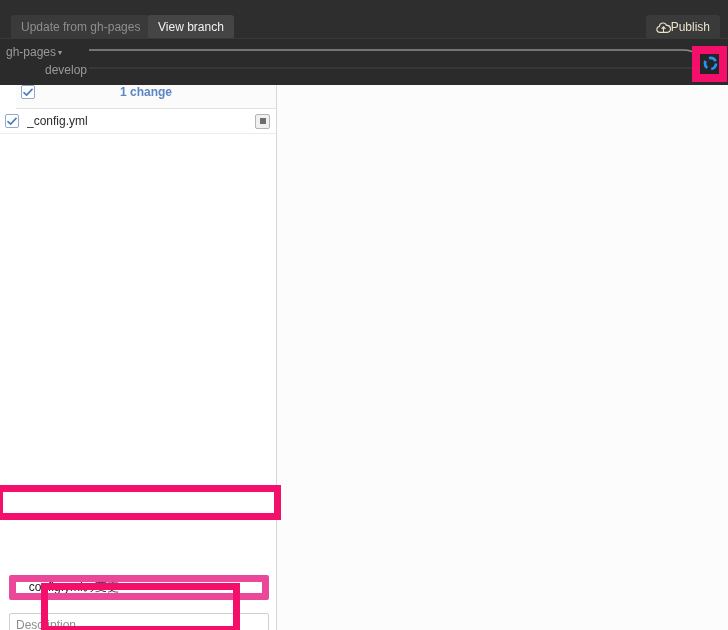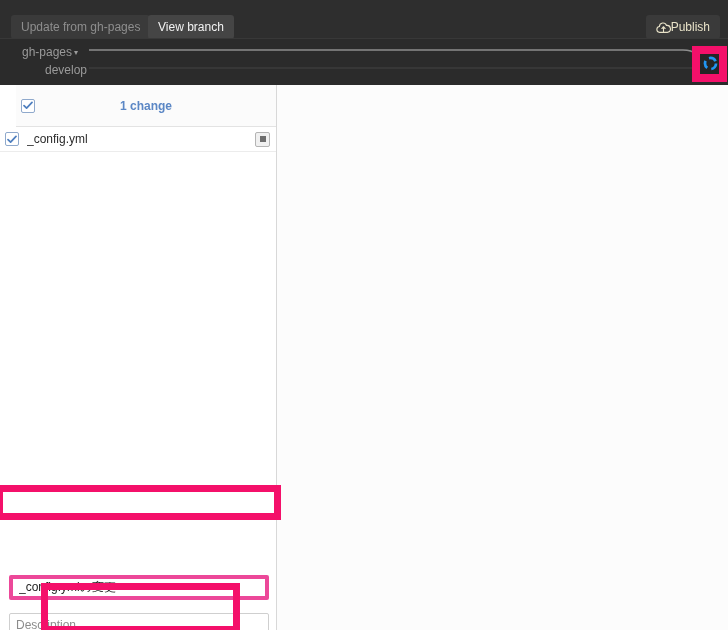--- a/index.html
+++ b/index.html
@@ -53,21 +53,21 @@
     position: absolute; left: 0; top: 38px; width: 728px; height: 47px;
     background: #2b2b2b;
     border-top: 1px solid #383838;
   }
   .branch-label {
     position: absolute;
     font-size: 12px;
     color: #9a9a9a;
     white-space: nowrap;
   }
-  .branch-label.top { left: 22px; top: 6px; }
+  .branch-label.top { left: 6px; top: 6px; }
   .branch-label.bottom { left: 45px; top: 24px; }
   .caret {
     display: inline-block; font-size: 8px; color: #9a9a9a;
     vertical-align: middle; margin-left: 2px;
   }
   .graph-lines { position: absolute; left: 0; top: 0; width: 728px; height: 47px; }
 
   .spinner-wrap {
     position: absolute; right: 3px; top: 48px;
     width: 30px; height: 30px;
@@ -78,24 +78,24 @@
   .spinner { width: 17px; height: 17px; }
 
   
   .sidebar {
     position: absolute; left: 0; top: 85px; width: 277px; height: 545px;
     background: #ffffff;
     border-right: 1px solid #d8d8d8;
   }
   .changes-header {
     position: relative;
-    height: 42px;
+    height: 24px;
     background: #fbfbfb;
     border-bottom: 1px solid #e3e3e3;
-    display: flex; align-items: center; margin-left: 16px;
+    display: flex;  margin-left: 16px;
   }
   .changes-count {
     position: absolute; left: 0; right: 0; text-align: center;
     font-size: 12px; color: #5b87c5; font-weight: bold;
   }
   .cbox {
     width: 14px; height: 14px;
     border: 1px solid #8fa9cc;
     background: #ffffff;
     border-radius: 2px;
@@ -130,21 +130,21 @@
     flex: none;
   }
   .status-dot {
     width: 6px; height: 6px; background: #6d6d6d;
   }
 
   .file-list-fill { height: 340px; background: #ffffff; }
   .summary-input {
     position: absolute; left: 9px; top: 490px;
     width: 260px; height: 25px;
-    border: 4px solid #ec4899;
+    border: 7px solid #ec4899;
     border-radius: 2px;
     font-size: 12px;
     font-family: "Liberation Sans", sans-serif;
     padding: 0 6px;
     color: #222;
     background: #fff;
     outline: none;
   }
   .desc-input {
     position: absolute; left: 9px; top: 528px;

